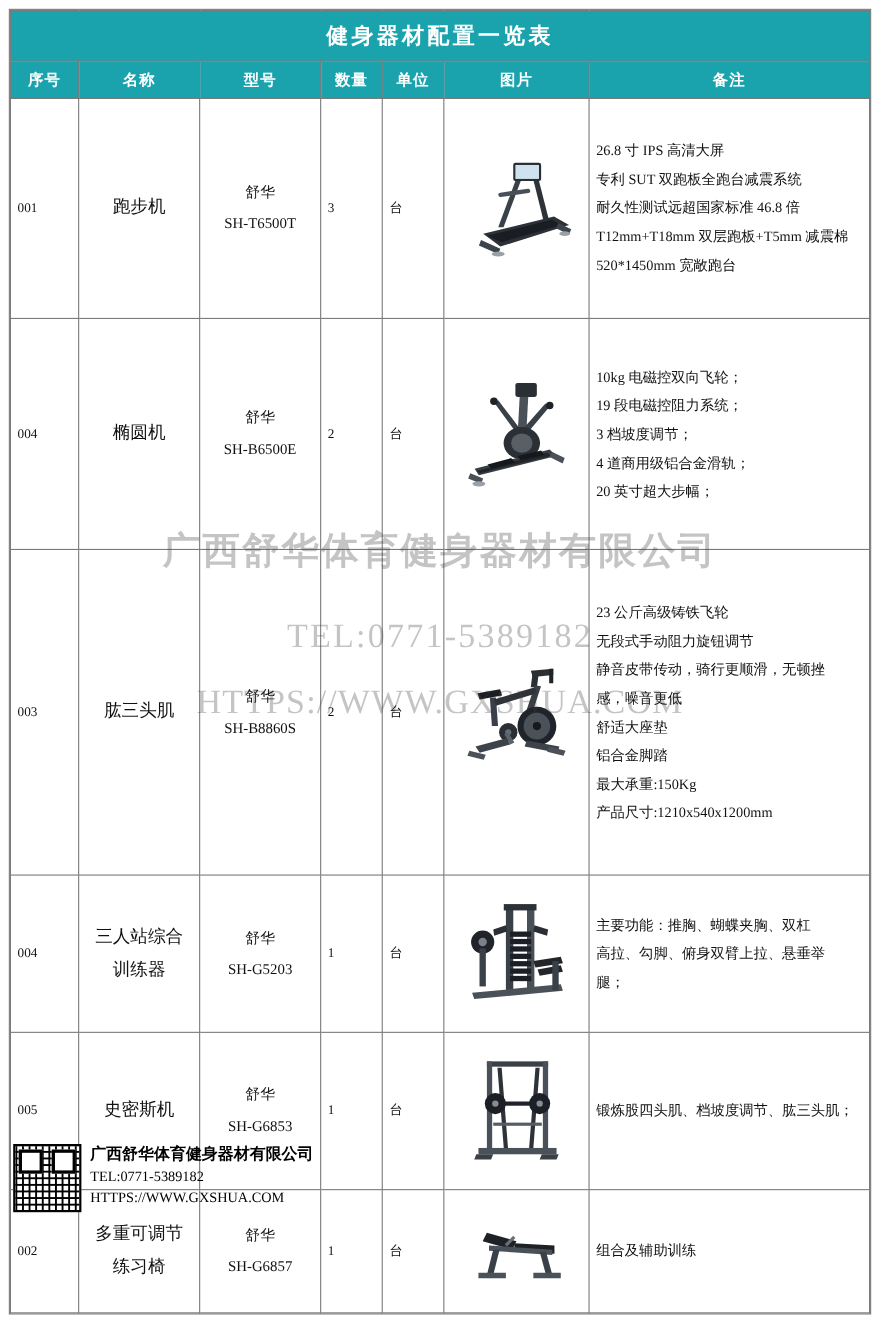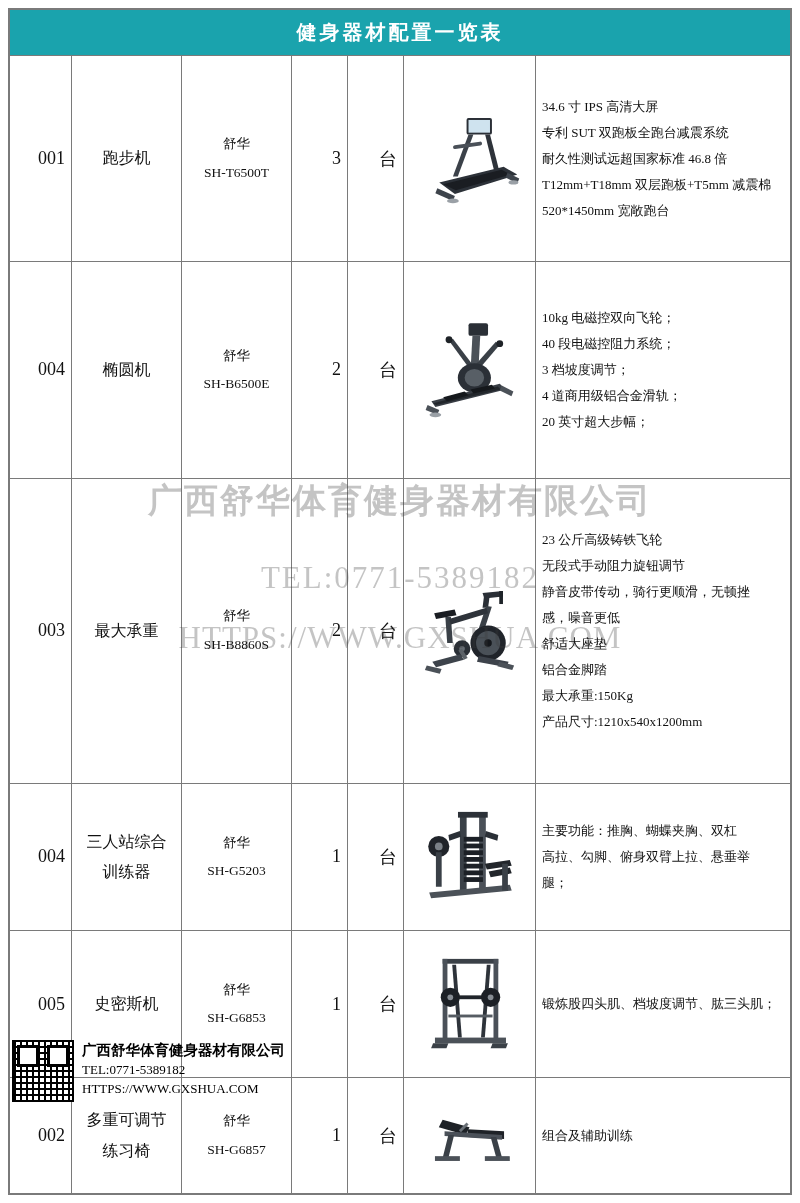--- a/index.html
+++ b/index.html
@@ -45,22 +45,22 @@
   thead th {
     background: #1aa3ad;
     color: #ffffff;
     font-size: 14px;
     font-weight: bold;
     text-align: center;
     height: 34px;
     letter-spacing: 1px;
   }
   td.c-idx, td.c-qty, td.c-unit {
-    text-align: right;
-    font-size: 18px;
+    text-align: left;
+    font-size: 12px;
   }
   td.c-name {
     text-align: center;
     font-size: 16px;
     line-height: 1.9;
   }
   td.c-model {
     text-align: center;
     font-size: 13.5px;
     line-height: 2.1;
@@ -155,20 +155,29 @@
       <col style="width:110px">
       <col style="width:56px">
       <col style="width:56px">
       <col style="width:132px">
       <col>
     </colgroup>
     <thead>
       <tr>
         <th class="title-cell" colspan="7">健身器材配置一览表</th>
       </tr>
+      <tr>
+        <th>序号</th>
+        <th>名称</th>
+        <th>型号</th>
+        <th>数量</th>
+        <th>单位</th>
+        <th>图片</th>
+        <th>备注</th>
+      </tr>
     </thead>
     <tbody>
 
       <tr style="height:196px">
         <td class="c-idx">001</td>
         <td class="c-name">
           <div>跑步机</div>
         </td>
         <td class="c-model">
           <div>舒华</div>
@@ -193,21 +202,21 @@
               <path d="M34 82 L94 67 L103 72 L47 88 Z" fill="#1a1d22"></path>
 
               <path d="M28 86 L46 94 L44 99 L26 91 Z" fill="#3d434b"></path>
               <path d="M100 70 L112 76 L110 81 L98 75 Z" fill="#3d434b"></path>
               <ellipse cx="44" cy="99" rx="6" ry="2.4" fill="#9aa0a6"></ellipse>
               <ellipse cx="106" cy="80" rx="5" ry="2.2" fill="#9aa0a6"></ellipse>
             </svg>
           </div>
         </td>
         <td class="c-remark">
-          <div class="remark-line">34.6 寸  IPS 高清大屏</div>
+          <div class="remark-line">26.8 寸  IPS 高清大屏</div>
           <div class="remark-line">专利 SUT 双跑板全跑台减震系统</div>
           <div class="remark-line">耐久性测试远超国家标准 46.8 倍</div>
           <div class="remark-line">T12mm+T18mm 双层跑板+T5mm 减震棉</div>
           <div class="remark-line">520*1450mm 宽敞跑台</div>
         </td>
       </tr>
 
       <tr style="height:206px">
         <td class="c-idx">004</td>
         <td class="c-name">
@@ -243,31 +252,31 @@
               <path d="M62 80 L84 75 L87 79 L65 84 Z" fill="#15181c"></path>
 
               <path d="M18 96 L30 101 L28 106 L16 101 Z" fill="#4b5158"></path>
               <path d="M94 76 L106 82 L104 87 L92 81 Z" fill="#4b5158"></path>
               <ellipse cx="26" cy="106" rx="6" ry="2.4" fill="#9aa0a6"></ellipse>
             </svg>
           </div>
         </td>
         <td class="c-remark">
           <div class="remark-line">10kg 电磁控双向飞轮；</div>
-          <div class="remark-line">40 段电磁控阻力系统；</div>
+          <div class="remark-line">19 段电磁控阻力系统；</div>
           <div class="remark-line">3 档坡度调节；</div>
           <div class="remark-line">4 道商用级铝合金滑轨；</div>
           <div class="remark-line">20 英寸超大步幅；</div>
         </td>
       </tr>
 
       <tr style="height:290px">
         <td class="c-idx">003</td>
         <td class="c-name">
-          <div>最大承重</div>
+          <div>肱三头肌</div>
         </td>
         <td class="c-model">
           <div>舒华</div>
           <div>SH-B8860S</div>
         </td>
         <td class="c-qty">2</td>
         <td class="c-unit">台</td>
         <td class="c-img">
           <div class="img-box">
             <svg width="128" height="118" viewBox="0 0 128 118">

